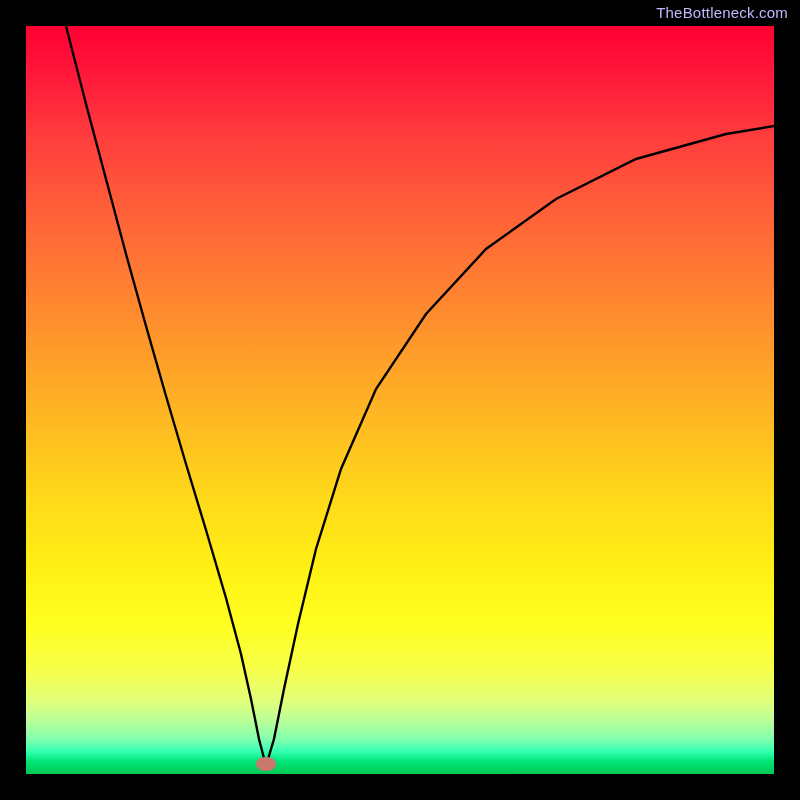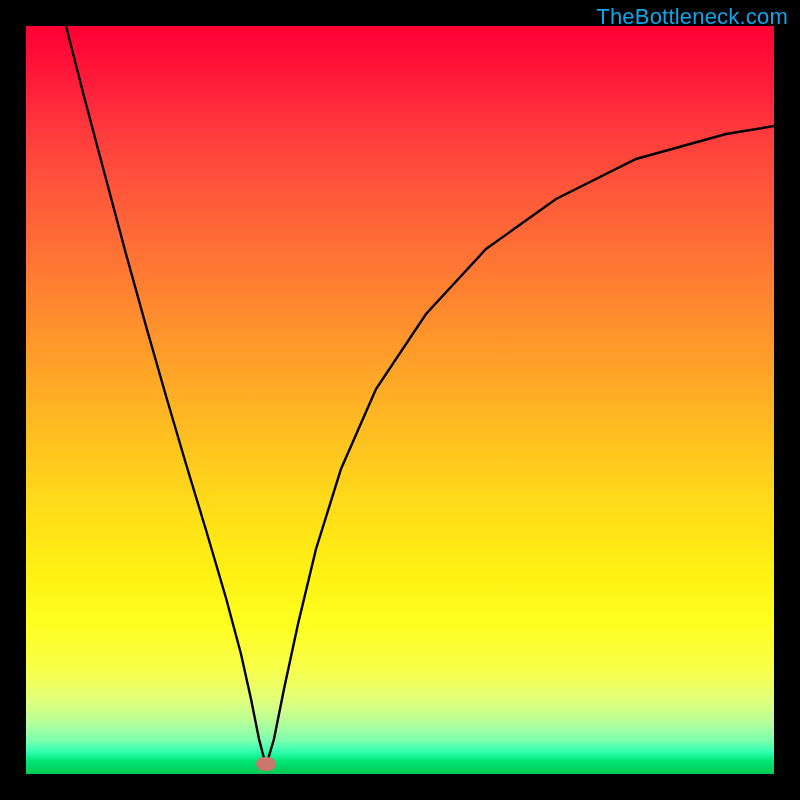--- a/index.html
+++ b/index.html
@@ -47,22 +47,22 @@
       #33ffb1 97%,
       #00e676 98.3%,
       #00c853 100%
     );
   }
   
   .credit {
     position: absolute;
     top: 4px;
     right: 12px;
-    color: #0ea5e9;
-    font-size: 22px;
+    color: #c4b5fd;
+    font-size: 15px;
     font-weight: 400;
     letter-spacing: 0.2px;
     user-select: none;
   }
   .marker {
     position: absolute;
     width: 20px;
     height: 14px;
     background: #c9786d;
     border-radius: 9px / 7px;

